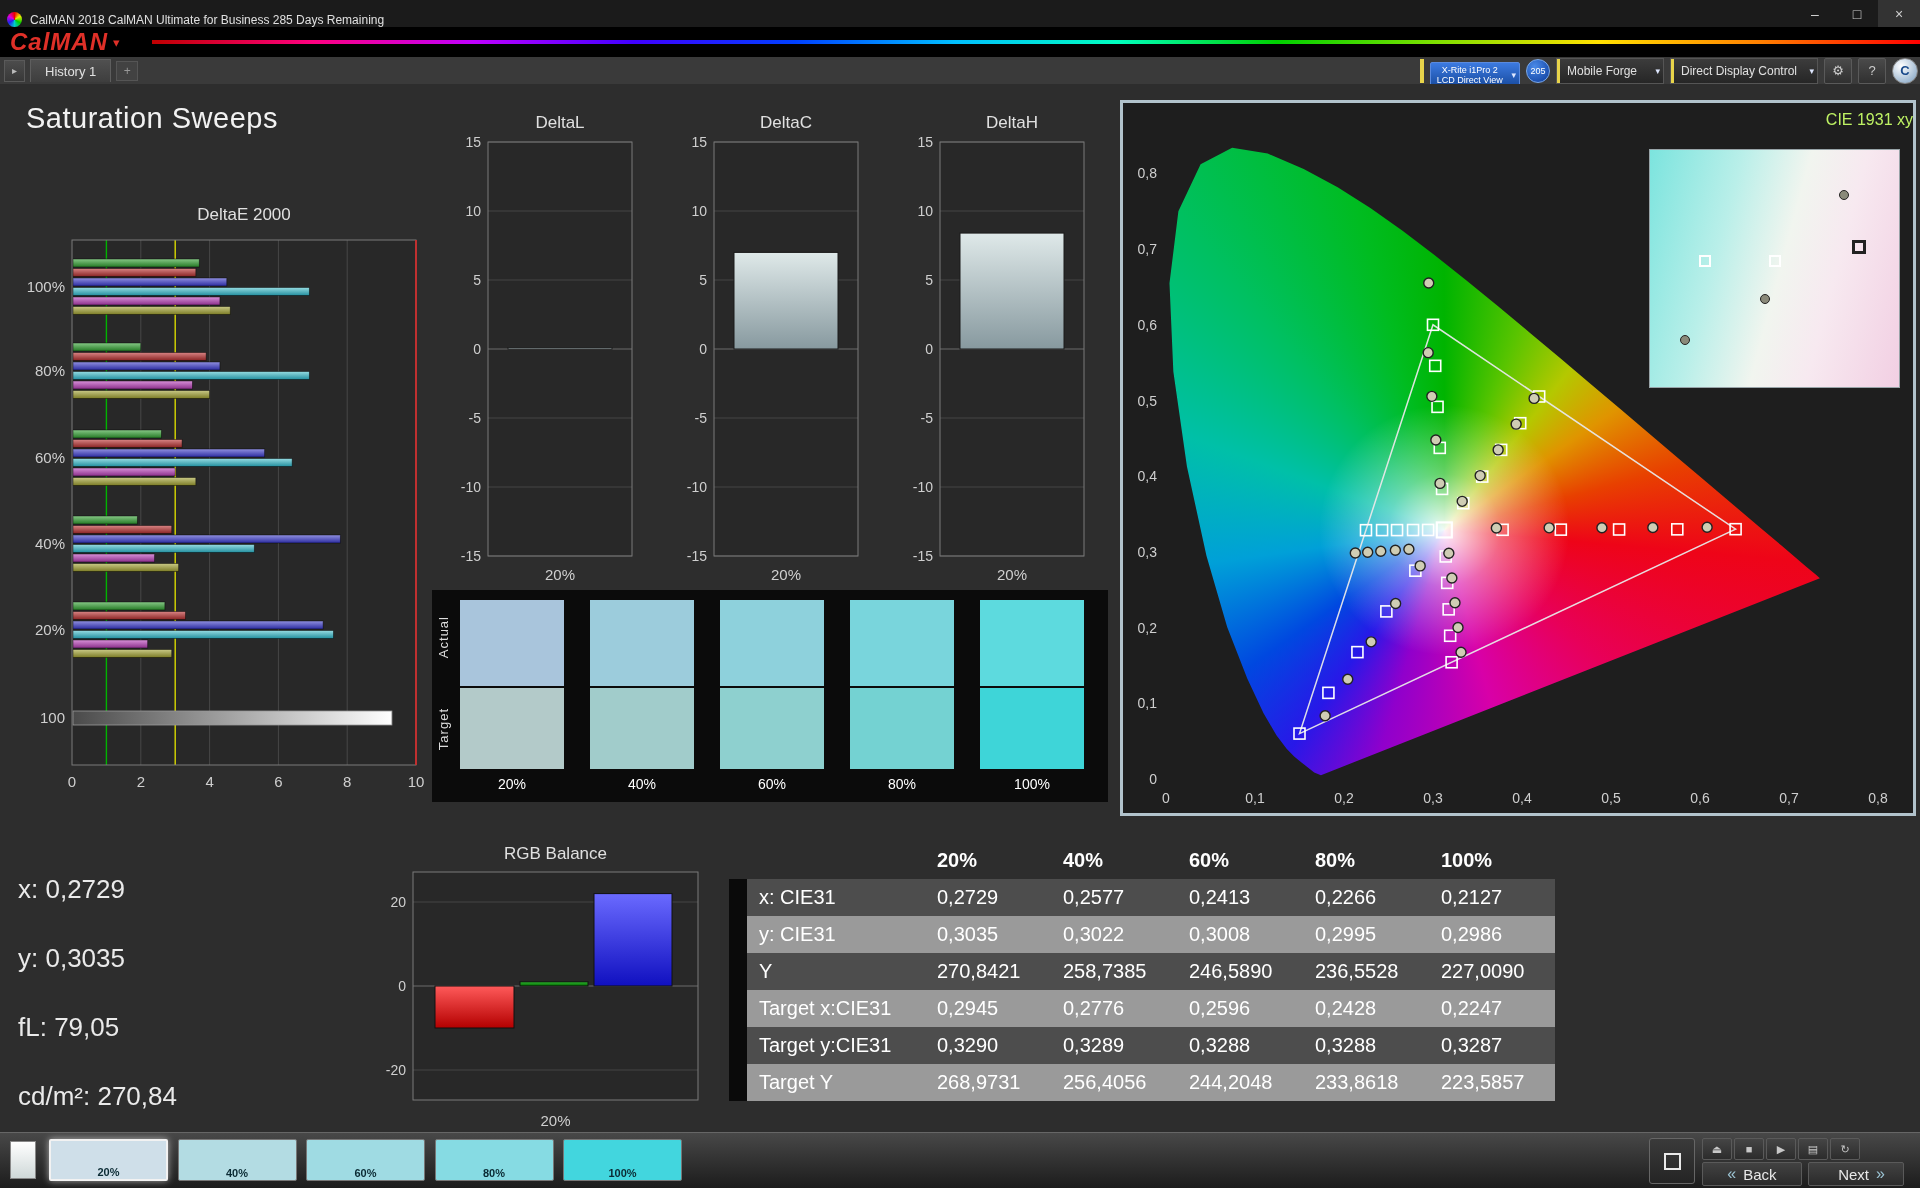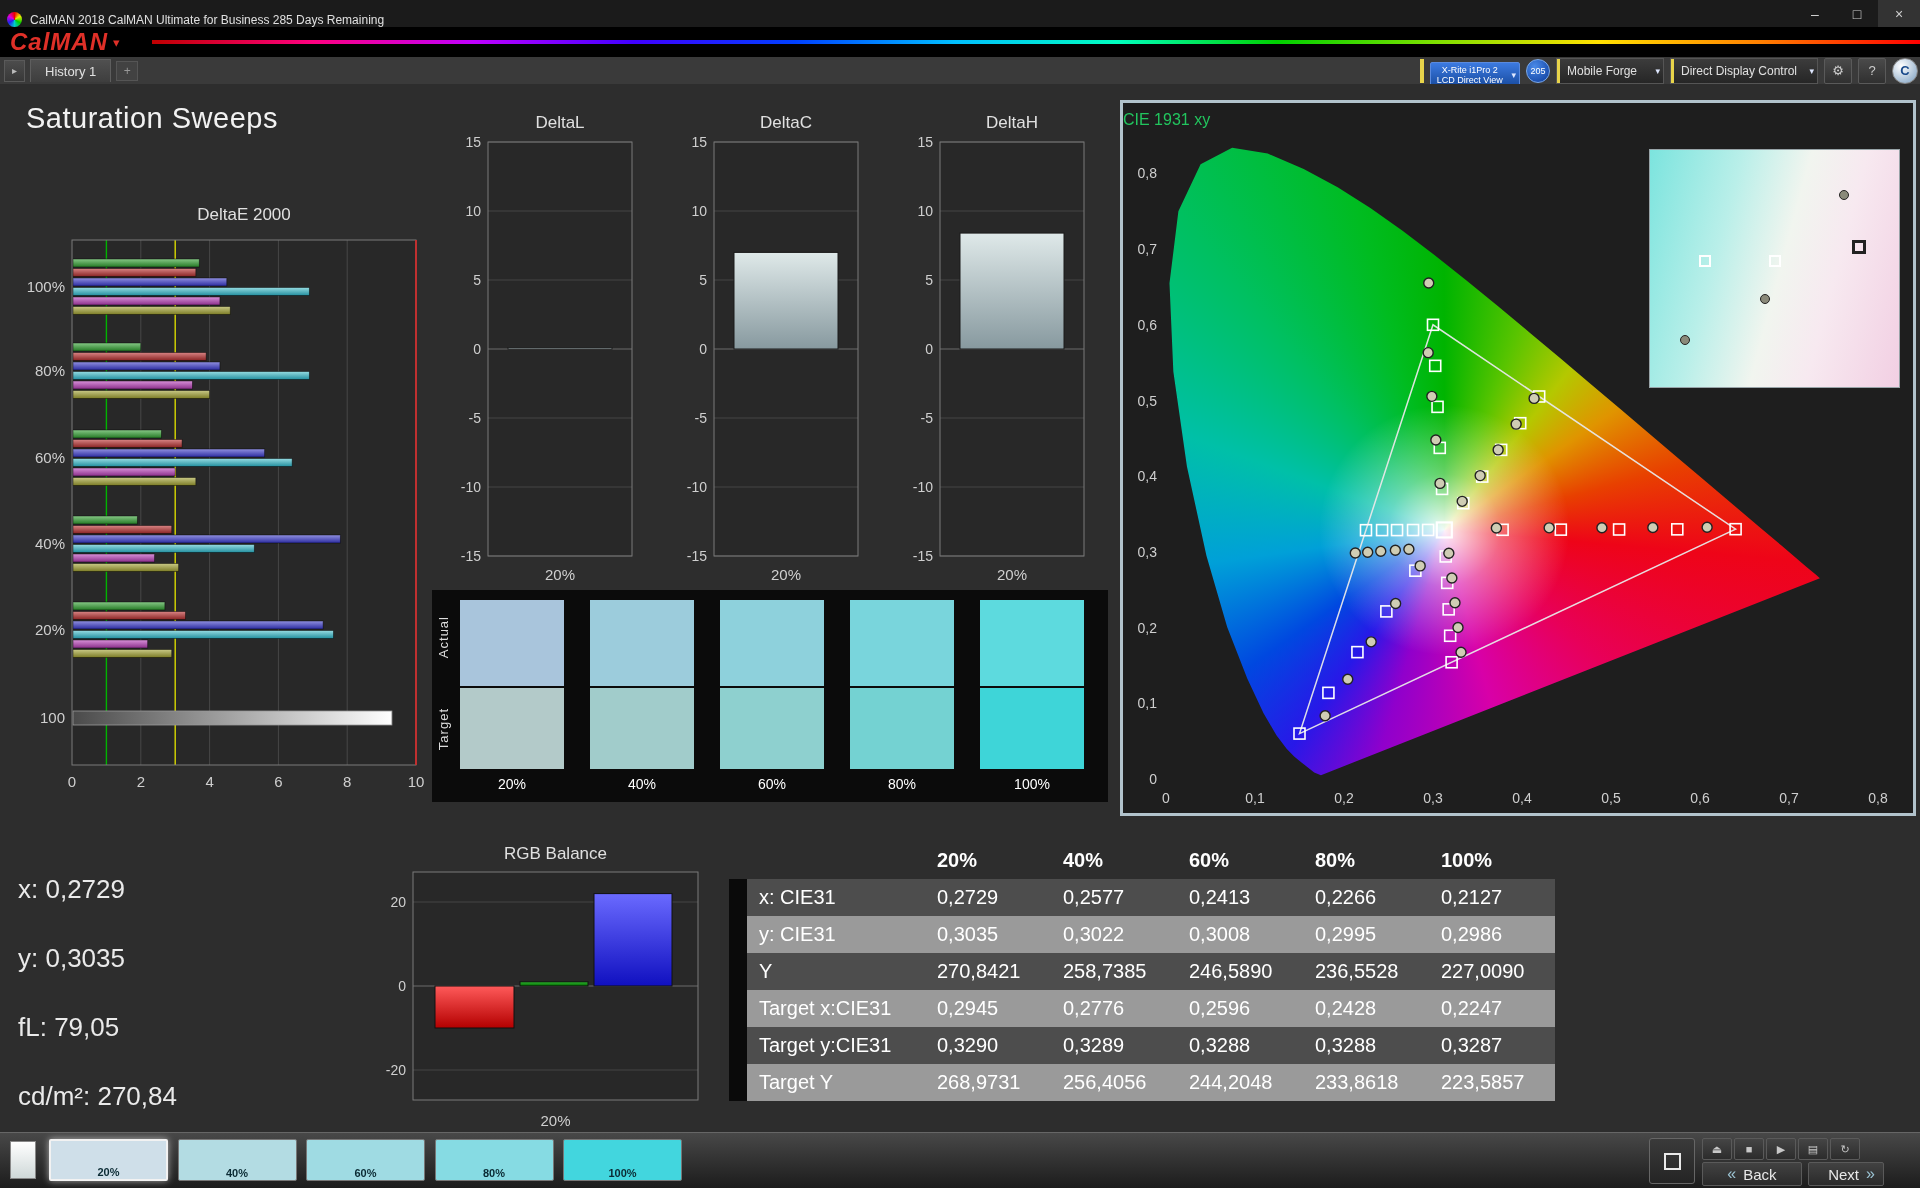--- a/index.html
+++ b/index.html
@@ -48,21 +48,21 @@
   .vlab-actual{top:26px;}
   .vlab-target{top:118px;}
   .comp-grid{position:absolute;left:28px;right:24px;top:10px;display:grid;grid-template-columns:repeat(5,1fr);column-gap:26px;}
   .comp-col{display:flex;flex-direction:column;}
   .sw-actual{height:86px;}
   .sw-target{height:81px;margin-top:2px;}
   .sw-label{text-align:center;color:#fff;font-size:14px;margin-top:7px;}
 
   
   .cie-panel{left:1120px;top:16px;width:796px;height:716px;background:#1e1e1e;border:3px solid #b2c3cc;box-sizing:border-box;}
-  .cie-title{position:absolute;top:8px;left:0;width:100%;text-align:left;font-size:16px;color:#22c55e;}
+  .cie-title{position:absolute;top:8px;left:0;width:100%;text-align:right;font-size:16px;color:#bef264;}
   .cie-horseshoe{position:absolute;left:43px;top:36px;width:712px;height:640px;
     background:#1f8a3a;
     background:
       radial-gradient(circle 125px at 39.1% 61.1%, rgba(255,255,255,.95) 0%, rgba(255,255,255,.4) 45%, rgba(255,255,255,0) 100%),
       conic-gradient(from 0deg at 39.1% 61.1%,
         #00b400 0deg,#58c400 20deg,#b4c800 38deg,#e09400 55deg,#e84000 75deg,
         #ee0418 95deg,#e8005a 130deg,#d800a8 165deg,#9000cc 196deg,
         #2818e8 215deg,#0048e0 235deg,#00a0d8 262deg,#00c0a8 290deg,
         #00c060 320deg,#00bc20 345deg,#00b400 360deg);}
   .cie-svg{position:absolute;left:0;top:0;}
@@ -93,21 +93,21 @@
   .thumb{position:absolute;top:6px;width:119px;height:42px;border:1px solid #777;box-sizing:border-box;border-radius:2px;}
   .thumb.selected{border:2px solid #f2f2f2;box-shadow:0 0 7px rgba(255,255,255,.6);}
   .thumb .tl{position:absolute;bottom:1px;left:0;width:100%;text-align:center;font-size:11px;color:#0a2a33;font-weight:bold;}
   .bigstop{position:absolute;left:1649px;top:5px;width:44px;height:44px;background:linear-gradient(#3a3a3a,#242424);border:1px solid #666;border-radius:3px;display:flex;align-items:center;justify-content:center;}
   .bigstop .inner{width:13px;height:13px;border:2px solid #e8e8e8;}
   .transport{position:absolute;left:1702px;top:5px;display:flex;gap:2px;}
   .t-btn{width:28px;height:20px;background:linear-gradient(#454545,#2c2c2c);border:1px solid #5a5a5a;color:#c8c8c8;font-size:11px;display:flex;align-items:center;justify-content:center;border-radius:2px;}
   .navbtn{position:absolute;top:29px;height:24px;background:linear-gradient(#424242,#2a2a2a);border:1px solid #5a5a5a;border-radius:2px;color:#e8e8e8;font-size:15px;display:flex;align-items:center;justify-content:center;gap:7px;box-sizing:border-box;}
   .navbtn .chev{color:#9cc4d4;font-size:16px;}
   .back{left:1702px;width:100px;}
-  .next{left:1808px;width:76px;padding-left:11px;}
+  .next{left:1808px;width:96px;padding-left:11px;}
 </style>
 </head>
 <body>
 
 <div class="titlebar">
   <div class="tb-icon"></div>
   <div class="tb-title">CalMAN 2018 CalMAN Ultimate for Business 285 Days Remaining</div>
   <div class="tb-btn">–</div>
   <div class="tb-btn">□</div>
   <div class="tb-btn close">×</div>

